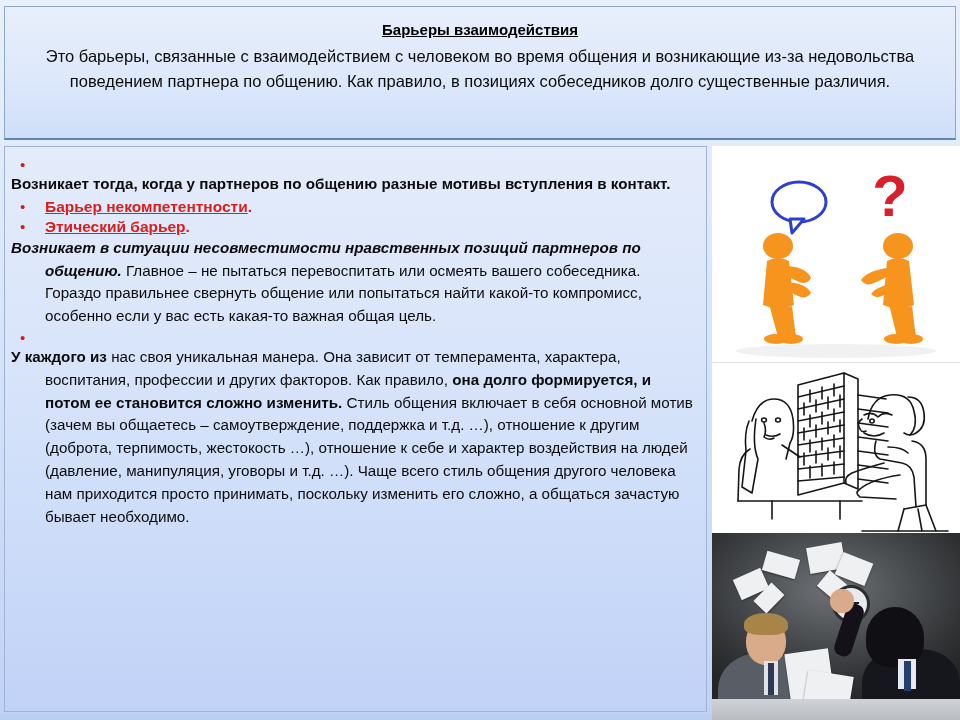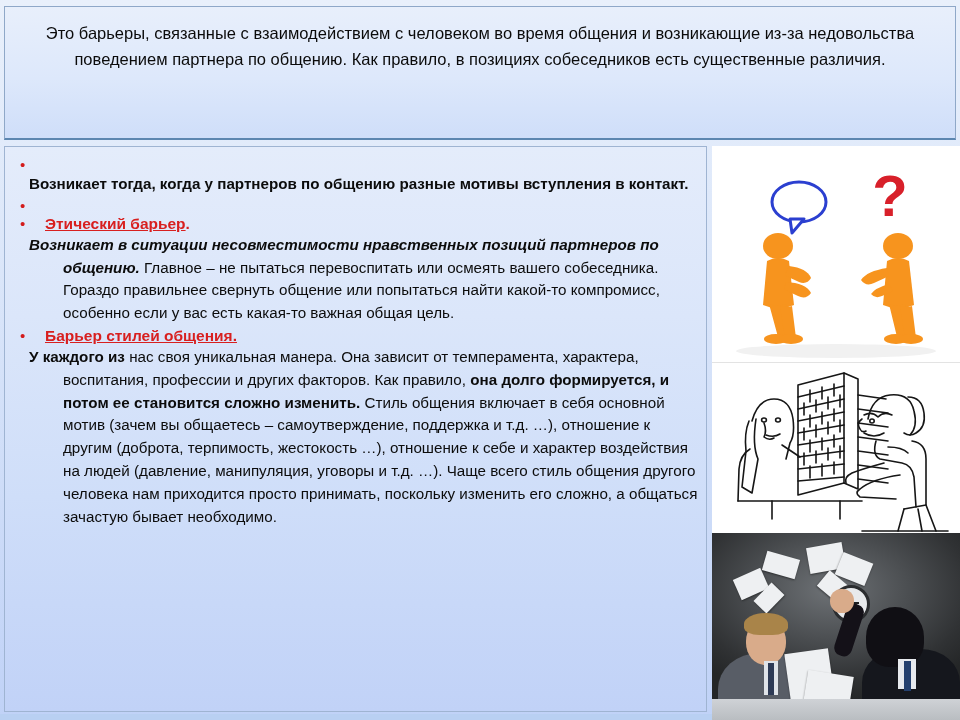--- a/index.html
+++ b/index.html
@@ -85,21 +85,21 @@
     font-size: 15.5px;
   }
   .heading-text .u { text-decoration: underline; }
 
   .para {
     font-size: 15.2px;
     color: #0c0c0c;
     line-height: 1.5;
     text-indent: 0;
     padding-left: 34px;
-    margin: 0 0 2px 18px;
+    margin: 0 0 2px 0;
   }
   .para.hang { padding-left: 34px; text-indent: -34px; }
   .b  { font-weight: bold; }
   .bi { font-weight: bold; font-style: italic; }
 
   
   #image-column {
     position: absolute;
     left: 712px;
     top: 146px;
@@ -158,47 +158,48 @@
     width: 712px; height: 6px;
     background: #b9d0f2;
   }
 </style>
 </head>
 <body>
 
 <div id="slide">
 
   <div id="header-box">
-    <div id="header-body">Это барьеры, связанные с взаимодействием с человеком во время общения и возникающие из-за недовольства поведением партнера по общению. Как правило, в позициях собеседников есть существенные различия.</div>
+    <div id="header-title">Барьеры взаимодействия</div>
+    <div id="header-body">Это барьеры, связанные с взаимодействием с человеком во время общения и возникающие из-за недовольства поведением партнера по общению. Как правило, в позициях собеседников долго существенные различия.</div>
   </div>
 
   <div id="text-panel">
     <div id="blocks-host">
         <div class="blk">
           <div class="heading-row">
             <span class="bullet">•</span>
           </div>
           <div class="para hang"><span class="b">Возникает тогда, когда у партнеров по общению разные мотивы вступления в контакт.</span></div>
         </div>
         <div class="blk">
           <div class="heading-row">
             <span class="bullet">•</span>
+            <span class="heading-text"><span class="u">Барьер некомпетентности</span>.</span>
           </div>
         </div>
         <div class="blk">
           <div class="heading-row">
             <span class="bullet">•</span>
             <span class="heading-text"><span class="u">Этический барьер</span>.</span>
           </div>
           <div class="para hang"><span class="bi">Возникает в ситуации несовместимости нравственных позиций партнеров по общению.</span><span> Главное – не пытаться перевоспитать или осмеять вашего собеседника. Гораздо правильнее свернуть общение или попытаться найти какой-то компромисс, особенно если у вас есть какая-то важная общая цель.</span></div>
         </div>
         <div class="blk">
           <div class="heading-row">
             <span class="bullet">•</span>
-            <span class="heading-text"><span class="u">Барьер стилей общения.</span></span>
           </div>
           <div class="para hang"><span class="b">У каждого из</span><span> нас своя уникальная манера. Она зависит от темперамента, характера, воспитания, профессии и других факторов. Как правило, </span><span class="b">она долго формируется, и потом ее становится сложно изменить.</span><span> Стиль общения включает в себя основной мотив (зачем вы общаетесь – самоутверждение, поддержка и т.д. …), отношение к другим (доброта, терпимость, жестокость …), отношение к себе и характер воздействия на людей (давление, манипуляция, уговоры и т.д. …). Чаще всего стиль общения другого человека нам приходится просто принимать, поскольку изменить его сложно, а общаться зачастую бывает необходимо.</span></div>
         </div>
       </div>
   </div>
 
   <div id="image-column">
 
     <div class="img-cell" id="img-figures">
       <svg viewBox="0 0 248 216" width="248" height="216">

